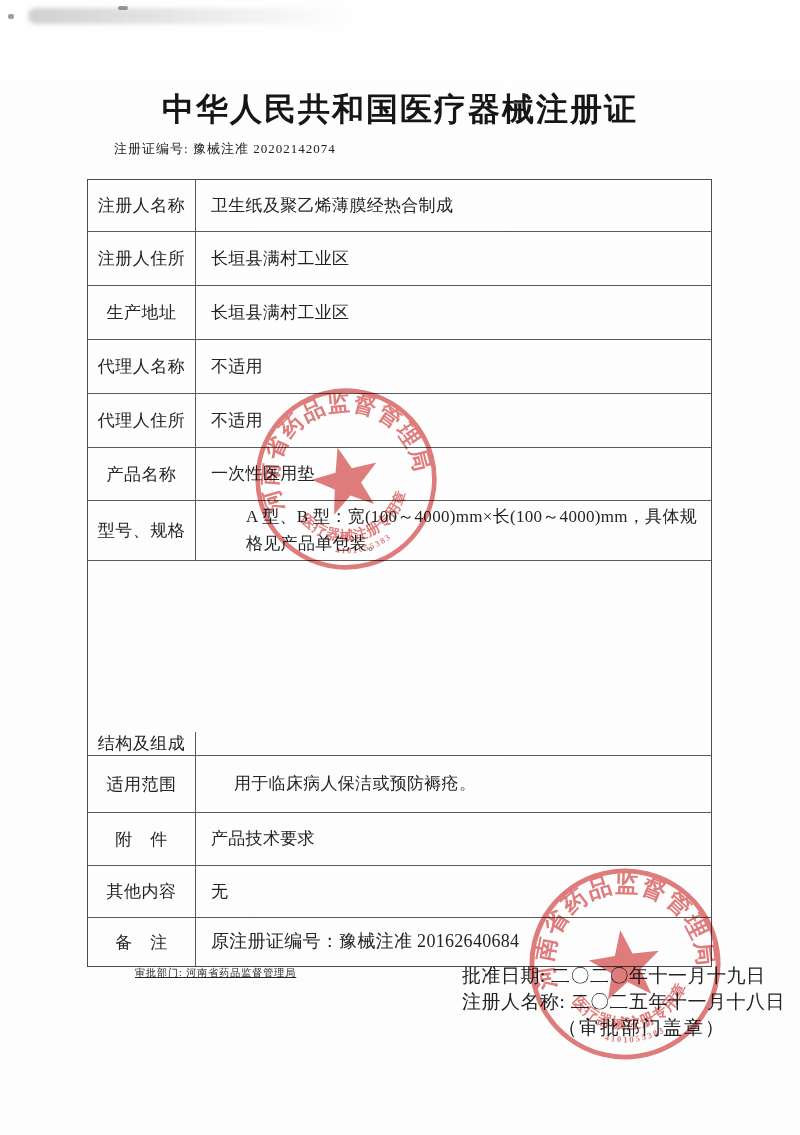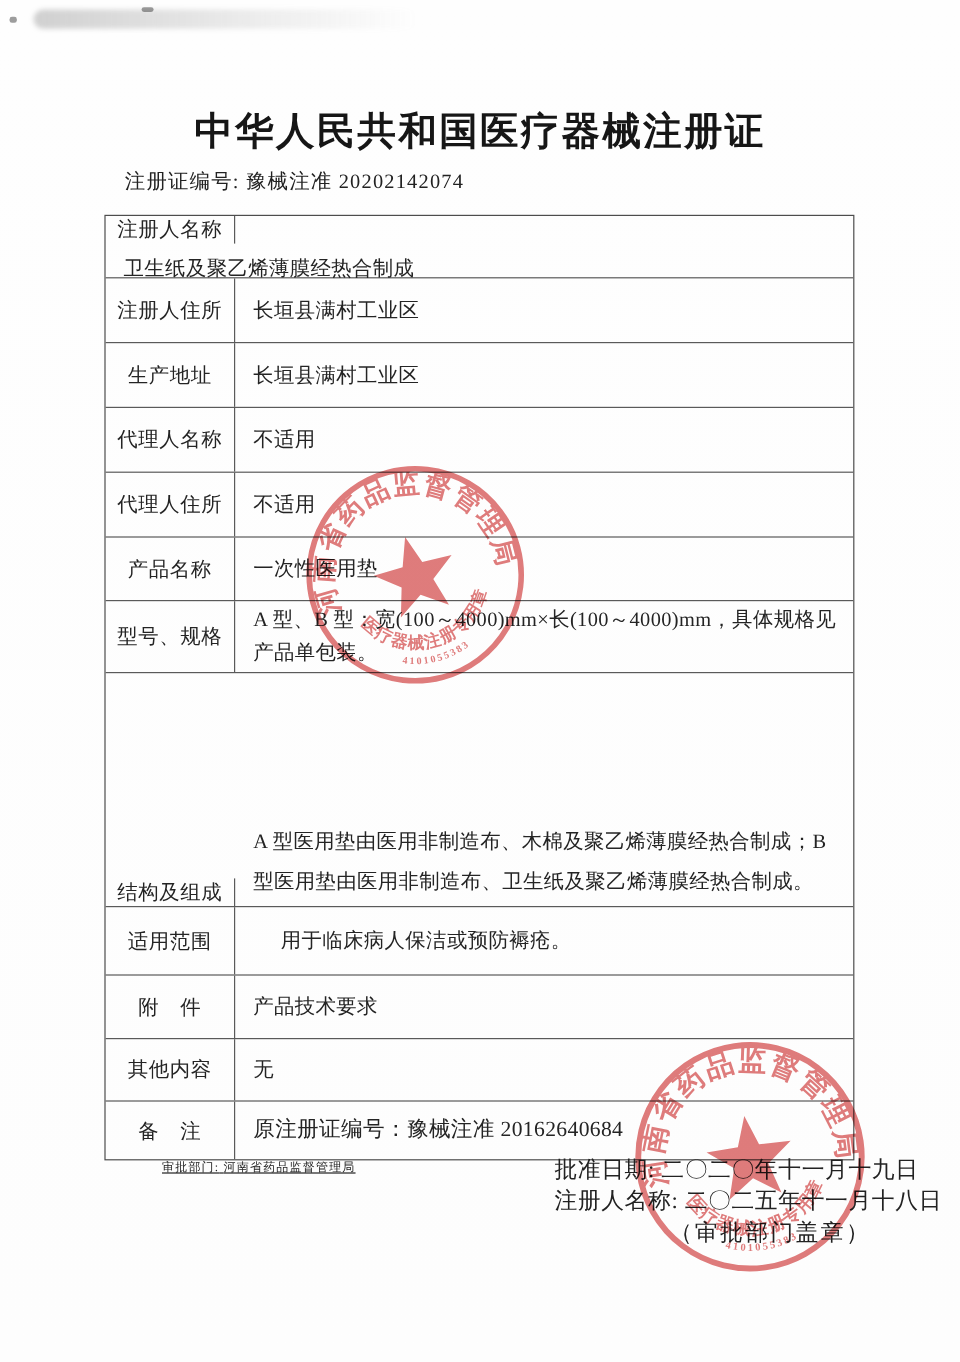--- a/index.html
+++ b/index.html
@@ -20,21 +20,21 @@
   }
   .scan-dot{position:absolute;background:rgba(60,60,60,.5);border-radius:2px;filter:blur(.5px);}
   .dot1{left:8px;top:14px;width:6px;height:5px;}
   .dot2{left:118px;top:6px;width:10px;height:4px;}
 
   .title{
     position:absolute;left:0;top:88px;width:100%;
     text-align:center;font-size:32px;font-weight:bold;letter-spacing:2px;color:#161616;
   }
   .cert-line{
-    position:absolute;left:104px;top:140px;font-size:17px;letter-spacing:1px;color:#222;
+    position:absolute;left:114px;top:140px;font-size:13px;letter-spacing:1px;color:#222;
   }
   .cert-line .num{font-family:"Liberation Serif","DejaVu Serif",serif;}
 
   .cert-table{
     position:absolute;left:87px;top:179px;width:625px;
     border:1px solid #4d4d4d;
     box-sizing:border-box;
     background:transparent;
   }
   .row{display:flex;box-sizing:border-box;border-bottom:1px solid #5a5a5a;}
@@ -43,22 +43,22 @@
   .label{
     width:108px;justify-content:center;text-align:center;
     border-right:1px solid #5a5a5a;
     font-size:17px;letter-spacing:.5px;color:#242424;
     flex-shrink:0;
   }
   .value{
     flex:1;padding:4px 10px 4px 15px;
     font-size:17px;line-height:1.95;color:#242424;letter-spacing:.3px;
   }
-  .r1{height:52px;flex-direction:column;} .r2{height:54px;} .r3{height:54px;} .r4{height:54px;}
-  .r5{height:54px;} .r6{height:53px;} .r7{height:60px;}
+  .r1{height:52px;} .r2{height:54px;} .r3{height:54px;} .r4{height:54px;}
+  .r5{height:54px;} .r6{height:53px;} .r7{height:60px;gap:35px;}
   .r7 .value{line-height:1.55;}
   .r8{height:195px;align-items:flex-end;}
   .r8 .value{align-items:center;}
   .r9{height:57px;gap:23px;} .r10{height:53px;} .r11{height:52px;} .r12{height:48px;}
   .r12 .value{font-size:18px;}
 
   .footer-left{position:absolute;left:135px;top:966px;font-size:10px;letter-spacing:1px;color:#222;text-decoration:underline;}
   .footer-right{position:absolute;left:462px;top:963px;font-size:19px;letter-spacing:.5px;color:#222;line-height:26px;}
   .seal-note{padding-left:96px;letter-spacing:2px;}
 
@@ -113,21 +113,20 @@
     <div class="row r6">
       <div class="cell label">产品名称</div>
       <div class="cell value">一次性医用垫</div>
     </div>
     <div class="row r7">
       <div class="cell label">型号、规格</div>
       <div class="cell value">A 型、B 型：宽(100～4000)mm×长(100～4000)mm，具体规格见产品单包装。</div>
     </div>
     <div class="row r8">
       <div class="cell label">结构及组成</div>
-      <div class="cell value">A 型医用垫由医用非制造布、木棉及聚乙烯薄膜经热合制成；B 型医用垫由医用非制造布、卫生纸及聚乙烯薄膜经热合制成。</div>
     </div>
     <div class="row r9">
       <div class="cell label">适用范围</div>
       <div class="cell value">用于临床病人保洁或预防褥疮。</div>
     </div>
     <div class="row r10">
       <div class="cell label">附　件</div>
       <div class="cell value">产品技术要求</div>
     </div>
     <div class="row r11">

